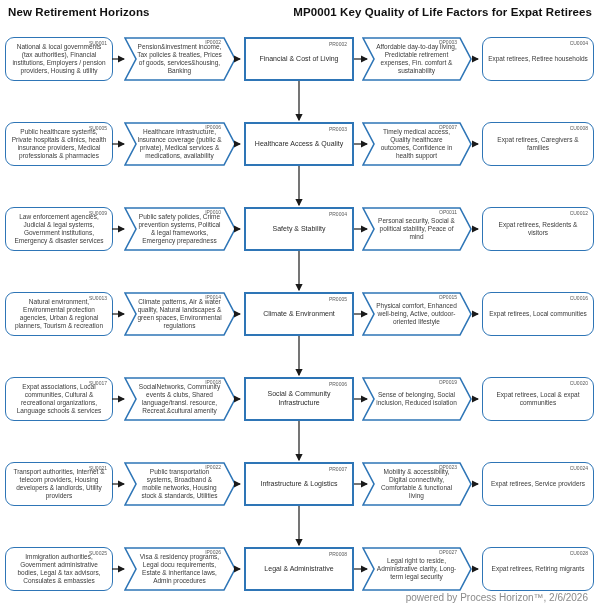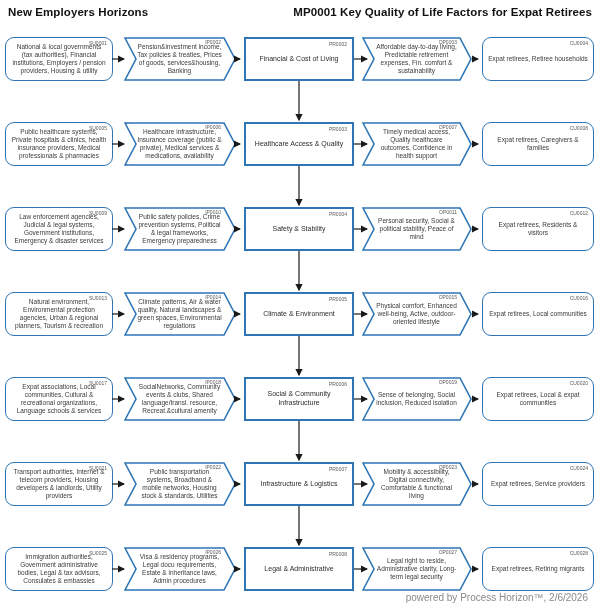--- a/index.html
+++ b/index.html
@@ -43,21 +43,21 @@
   .footer {
     position:absolute; top:592px; left:0; width:588px; text-align:right;
     font-size:10px; color:#8a8a8a;
   }
 </style>
 </head>
 <body>
 
 <div class="page">
 
-  <div class="title-left">New Employers Horizons</div>
+  <div class="title-left">New Retirement Horizons</div>
   <div class="title-right">MP0001 Key Quality of Life Factors for Expat Retirees</div>
 
   <svg class="arrows" width="600" height="608">
     <defs>
       <marker id="ah" markerWidth="6" markerHeight="6" refX="5" refY="3" orient="auto">
         <path d="M0,0 L6,3 L0,6 z" fill="#1a1a1a"></path>
       </marker>
     </defs>
 
     <line x1="112" y1="59" x2="124" y2="59" marker-end="url(#ah)"></line>

